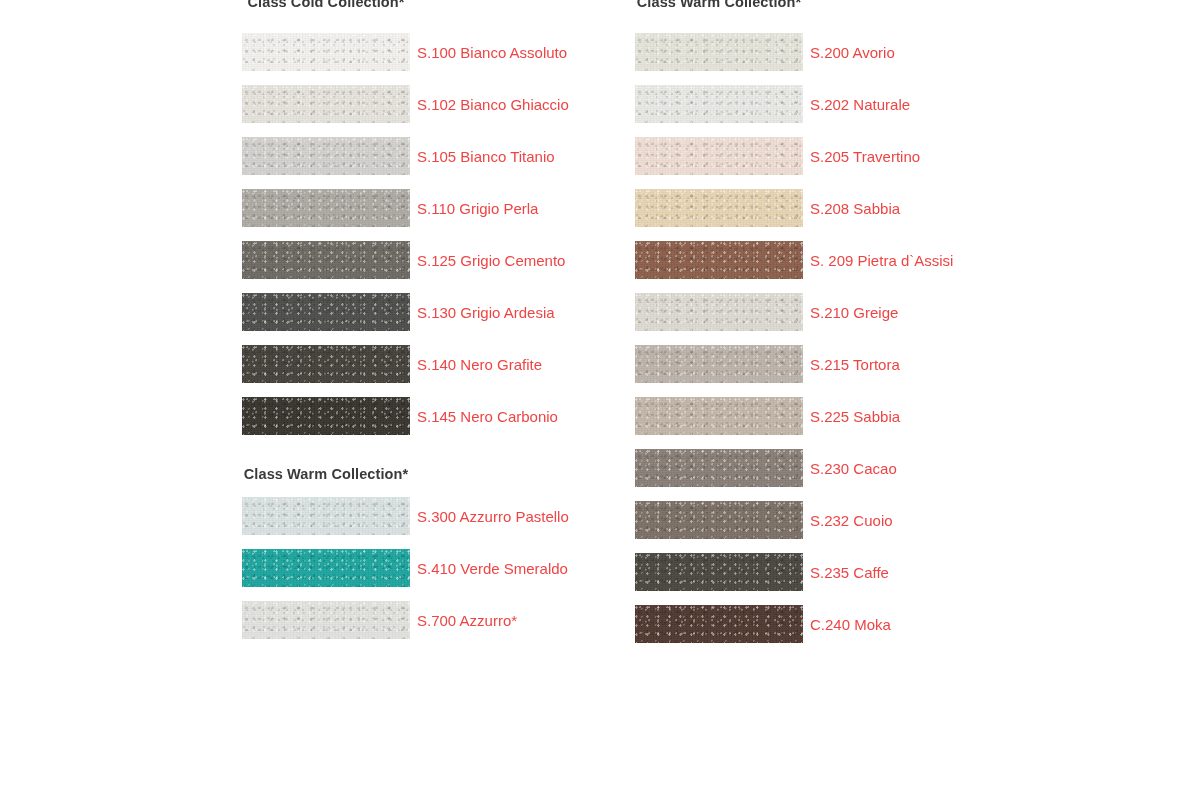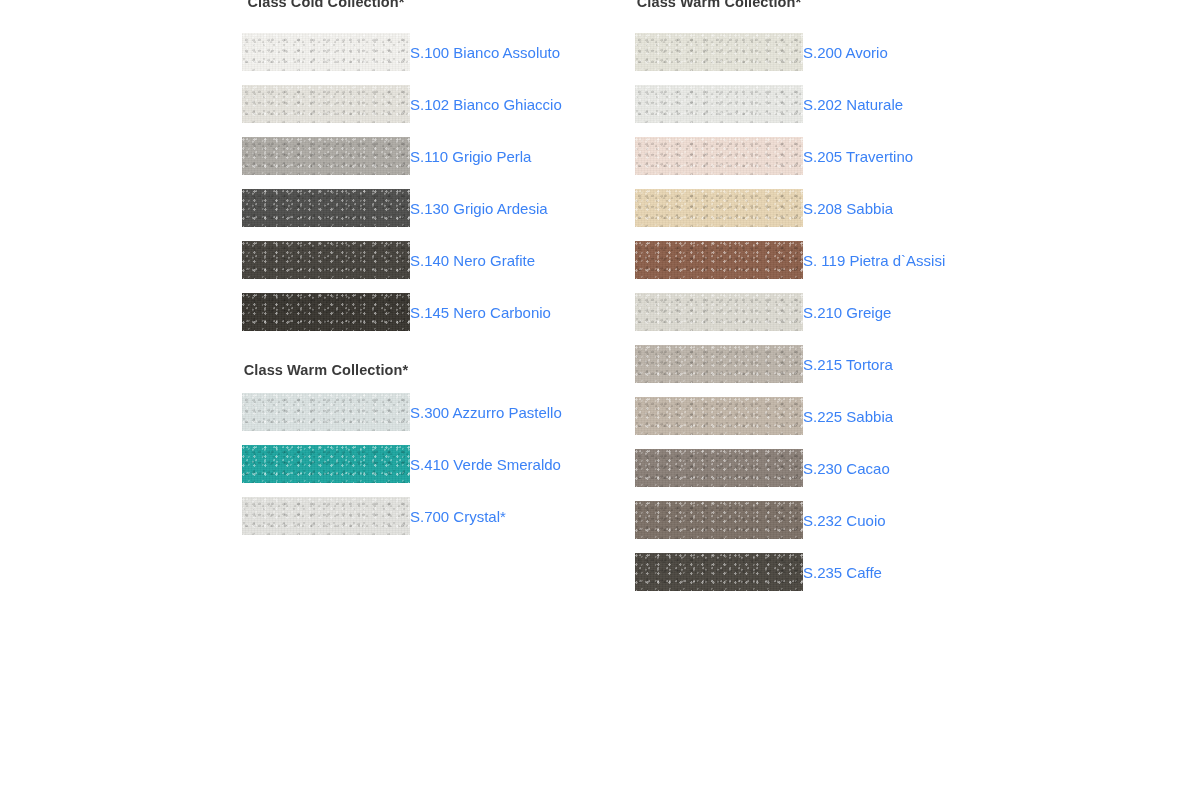--- a/index.html
+++ b/index.html
@@ -83,45 +83,54 @@
     opacity: 0.85;
   }
   .swatch-chip::after {
     background-image:
       repeating-linear-gradient(0deg, rgba(0,0,0,0.035) 0 1px, rgba(255,255,255,0.035) 1px 2px),
       repeating-linear-gradient(90deg, rgba(0,0,0,0.03) 0 1px, rgba(255,255,255,0.03) 1px 3px);
     opacity: 0.7;
   }
 
   .swatch-label {
+    margin-left: 7px;
     font-size: 15px;
-    color: #3b82f6;
+    color: #ef4444;
     white-space: nowrap;
     font-family: "Liberation Sans", sans-serif;
   }
 </style>
 </head>
 <body>
 
 <div id="page">
   <div class="column" id="column-left" style="top: -6px;">
       <div class="group-heading" style="margin-bottom: 16px;"><span>Class Cold Collection*</span></div>
       <div class="swatch-row">
         <div class="swatch-chip" style="background-color: rgb(243, 242, 238);"></div>
         <div class="swatch-label">S.100 Bianco Assoluto</div>
       </div>
       <div class="swatch-row">
         <div class="swatch-chip" style="background-color: rgb(230, 228, 221);"></div>
         <div class="swatch-label">S.102 Bianco Ghiaccio</div>
       </div>
       <div class="swatch-row">
+        <div class="swatch-chip" style="background-color: rgb(211, 210, 206);"></div>
+        <div class="swatch-label">S.105 Bianco Titanio</div>
+      </div>
+      <div class="swatch-row">
         <div class="swatch-chip" style="background-color: rgb(174, 171, 165);"></div>
         <div class="swatch-label">S.110 Grigio Perla</div>
       </div>
       <div class="swatch-row">
+        <div class="swatch-chip" style="background-color: rgb(110, 106, 99);"></div>
+        <div class="swatch-label">S.125 Grigio Cemento</div>
+      </div>
+      <div class="swatch-row">
         <div class="swatch-chip" style="background-color: rgb(78, 78, 76);"></div>
         <div class="swatch-label">S.130 Grigio Ardesia</div>
       </div>
       <div class="swatch-row">
         <div class="swatch-chip" style="background-color: rgb(69, 66, 60);"></div>
         <div class="swatch-label">S.140 Nero Grafite</div>
       </div>
       <div class="swatch-row">
         <div class="swatch-chip" style="background-color: rgb(56, 53, 47);"></div>
         <div class="swatch-label">S.145 Nero Carbonio</div>
@@ -130,21 +139,21 @@
       <div class="swatch-row">
         <div class="swatch-chip" style="background-color: rgb(219, 227, 226);"></div>
         <div class="swatch-label">S.300 Azzurro Pastello</div>
       </div>
       <div class="swatch-row">
         <div class="swatch-chip" style="background-color: rgb(29, 166, 160);"></div>
         <div class="swatch-label">S.410 Verde Smeraldo</div>
       </div>
       <div class="swatch-row">
         <div class="swatch-chip" style="background-color: rgb(227, 227, 223);"></div>
-        <div class="swatch-label">S.700 Crystal*</div>
+        <div class="swatch-label">S.700 Azzurro*</div>
       </div>
     </div>
   <div class="column" id="column-right" style="top: -6px;">
       <div class="group-heading" style="margin-bottom: 16px;"><span>Class Warm Collection*</span></div>
       <div class="swatch-row">
         <div class="swatch-chip" style="background-color: rgb(230, 229, 218);"></div>
         <div class="swatch-label">S.200 Avorio</div>
       </div>
       <div class="swatch-row">
         <div class="swatch-chip" style="background-color: rgb(233, 234, 230);"></div>
@@ -153,21 +162,21 @@
       <div class="swatch-row">
         <div class="swatch-chip" style="background-color: rgb(240, 222, 212);"></div>
         <div class="swatch-label">S.205 Travertino</div>
       </div>
       <div class="swatch-row">
         <div class="swatch-chip" style="background-color: rgb(232, 214, 180);"></div>
         <div class="swatch-label">S.208 Sabbia</div>
       </div>
       <div class="swatch-row">
         <div class="swatch-chip" style="background-color: rgb(140, 95, 74);"></div>
-        <div class="swatch-label">S. 119 Pietra d`Assisi</div>
+        <div class="swatch-label">S. 209 Pietra d`Assisi</div>
       </div>
       <div class="swatch-row">
         <div class="swatch-chip" style="background-color: rgb(221, 219, 210);"></div>
         <div class="swatch-label">S.210 Greige</div>
       </div>
       <div class="swatch-row">
         <div class="swatch-chip" style="background-color: rgb(189, 181, 171);"></div>
         <div class="swatch-label">S.215 Tortora</div>
       </div>
       <div class="swatch-row">
@@ -179,14 +188,18 @@
         <div class="swatch-label">S.230 Cacao</div>
       </div>
       <div class="swatch-row">
         <div class="swatch-chip" style="background-color: rgb(124, 112, 102);"></div>
         <div class="swatch-label">S.232 Cuoio</div>
       </div>
       <div class="swatch-row">
         <div class="swatch-chip" style="background-color: rgb(75, 71, 64);"></div>
         <div class="swatch-label">S.235 Caffe</div>
       </div>
+      <div class="swatch-row">
+        <div class="swatch-chip" style="background-color: rgb(80, 57, 47);"></div>
+        <div class="swatch-label">C.240 Moka</div>
+      </div>
     </div>
 </div>
 
 </body></html>

